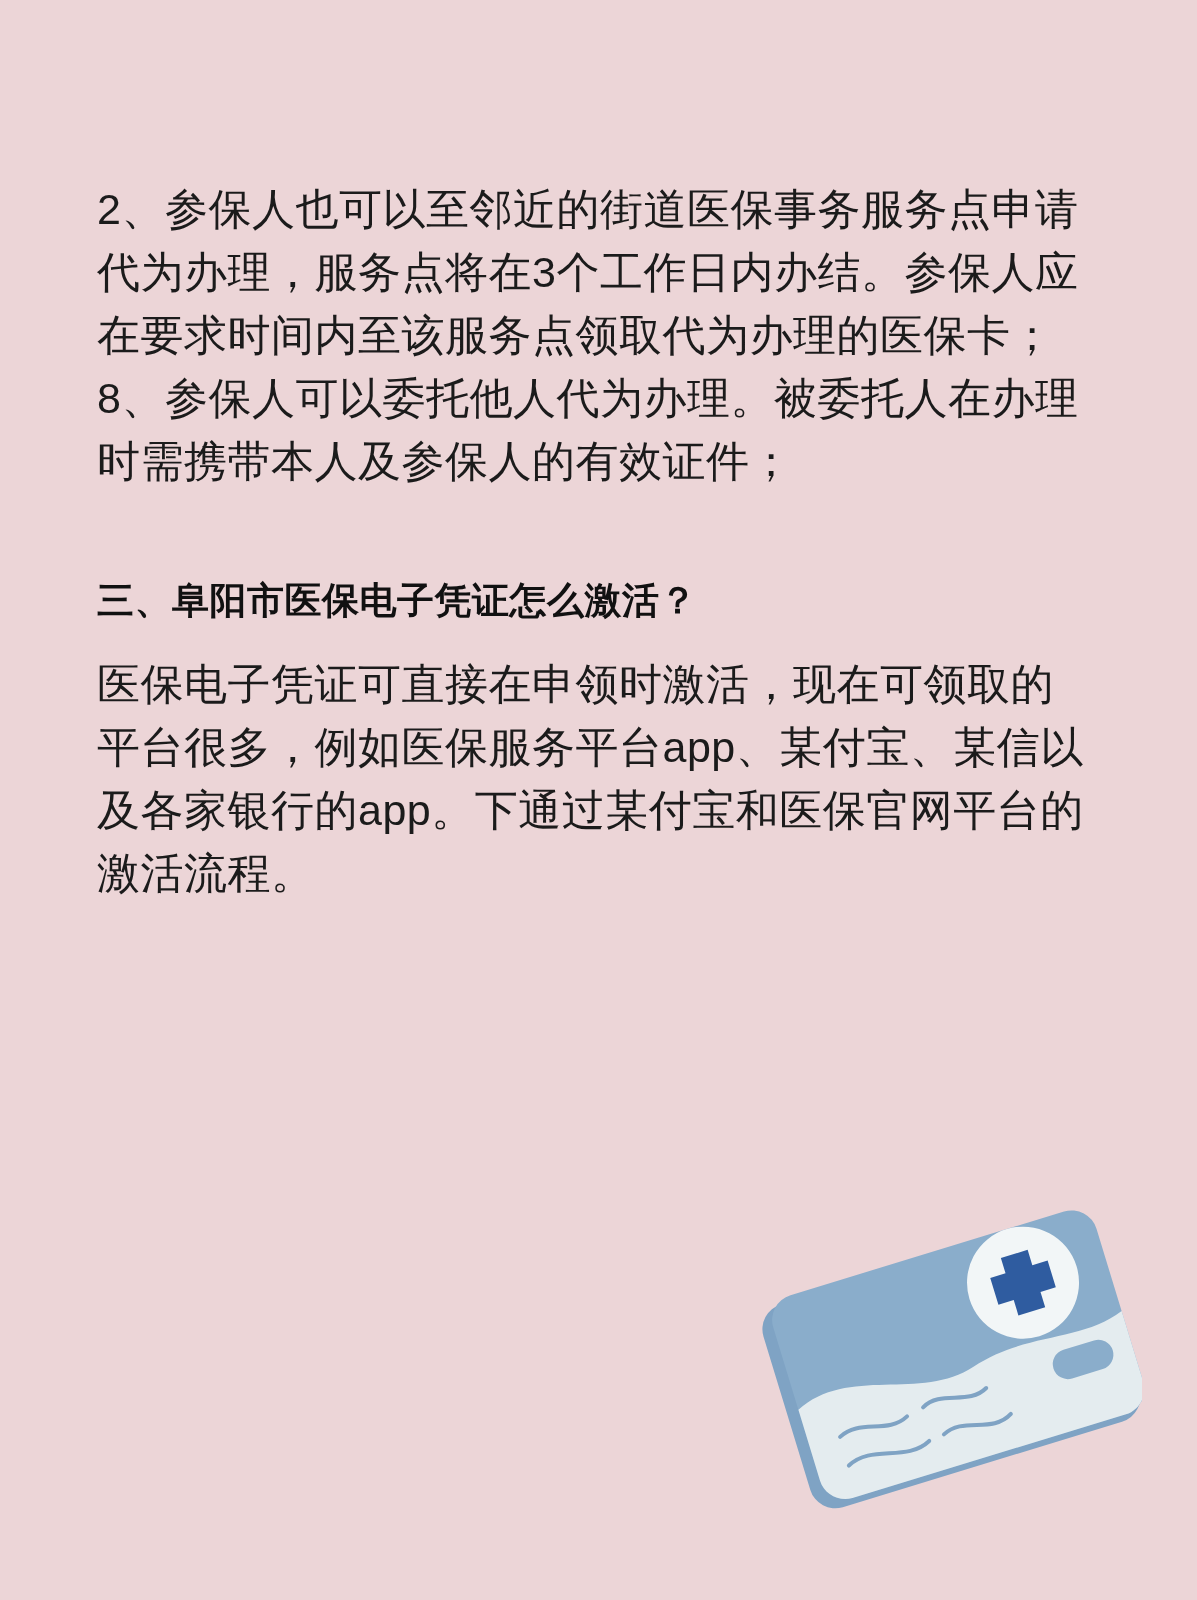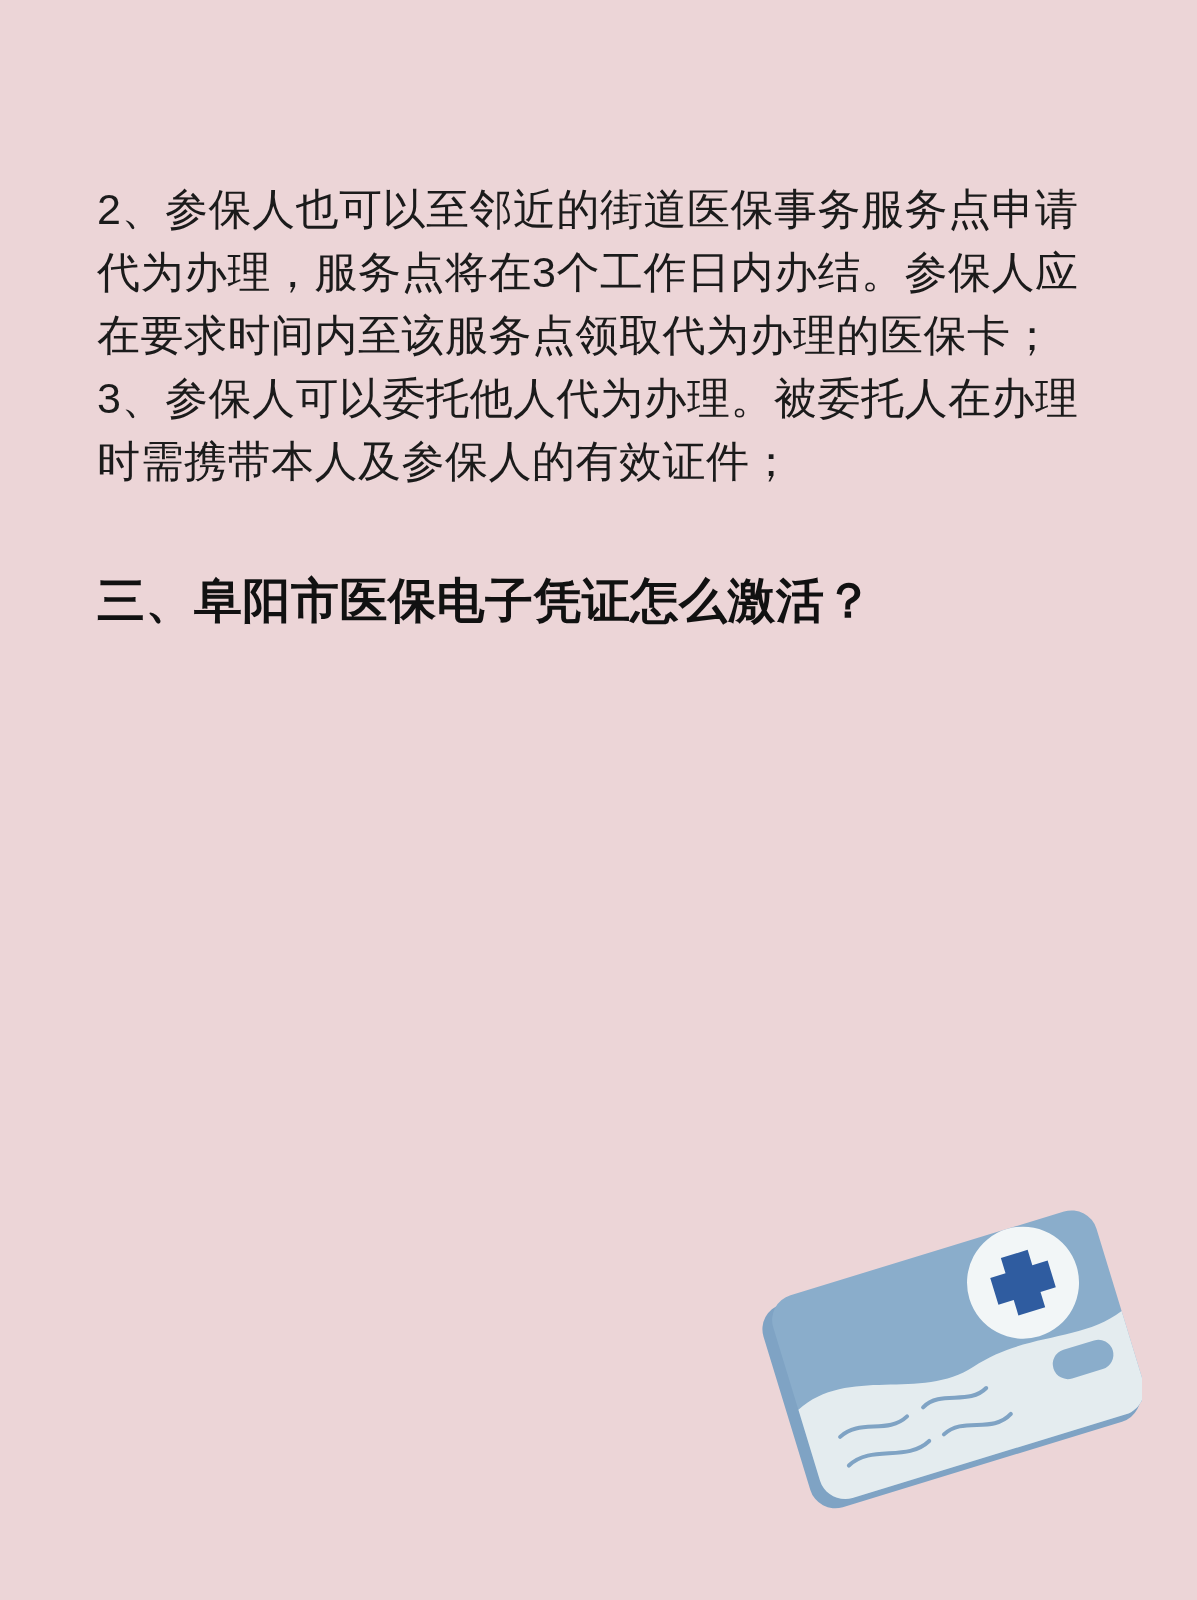--- a/index.html
+++ b/index.html
@@ -29,21 +29,21 @@
   }
   .para {
     font-size: 43px;
     line-height: 63px;
     color: #1b1b1b;
     letter-spacing: 0.5px;
     margin: 0;
     font-weight: 500;
   }
   .section-heading {
-    font-size: 48px;
+    font-size: 37px;
     line-height: 60px;
     color: #111111;
     font-weight: bold;
     margin: 0;
     letter-spacing: 0.5px;
   }
   .block-gap-large {
     height: 78px;
   }
   .block-gap-small {
@@ -67,28 +67,29 @@
   }
 </style>
 </head>
 <body>
 
 <div class="page">
 
   <div class="content">
 
     <p class="para">2、参保人也可以至邻近的街道医保事务服务点申请代为办理，服务点将在3个工作日内办结。参保人应在要求时间内至该服务点领取代为办理的医保卡；</p>
-    <p class="para">3、参保人可以委托他人代为办理。被委托人在办理时需携带本人及参保人的有效证件；</p>
+    <p class="para">8、参保人可以委托他人代为办理。被委托人在办理时需携带本人及参保人的有效证件；</p>
 
     <div class="block-gap-large"></div>
 
     <h2 class="section-heading">三、阜阳市医保电子凭证怎么激活？</h2>
 
     <div class="block-gap-small"></div>
 
+    <p class="para">医保电子凭证可直接在申领时激活，现在可领取的平台很多，例如医保服务平台app、某付宝、某信以及各家银行的app。下通过某付宝和医保官网平台的激活流程。</p>
 
   </div>
 
   <div class="illustration">
     <svg class="card-wrap" viewBox="0 0 380 360" xmlns="http://www.w3.org/2000/svg">
       <g transform="rotate(-17 190 180)">
 
         <rect x="18" y="72" width="344" height="212" rx="26" ry="26" fill="#7fa3c4"></rect>
 
         <rect x="30" y="66" width="338" height="212" rx="26" ry="26" fill="#8aadcb"></rect>

